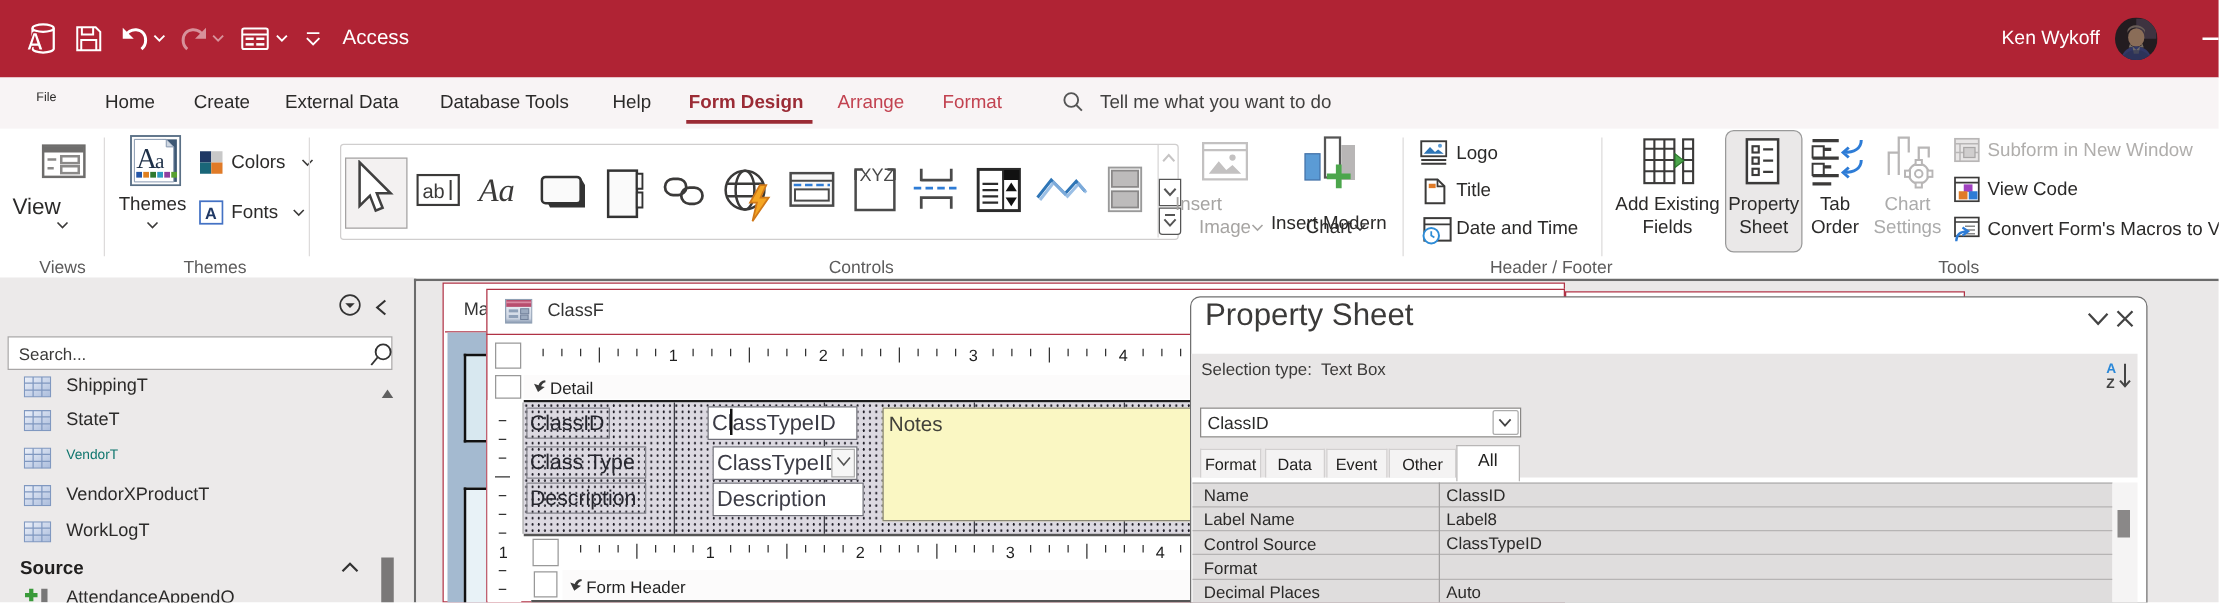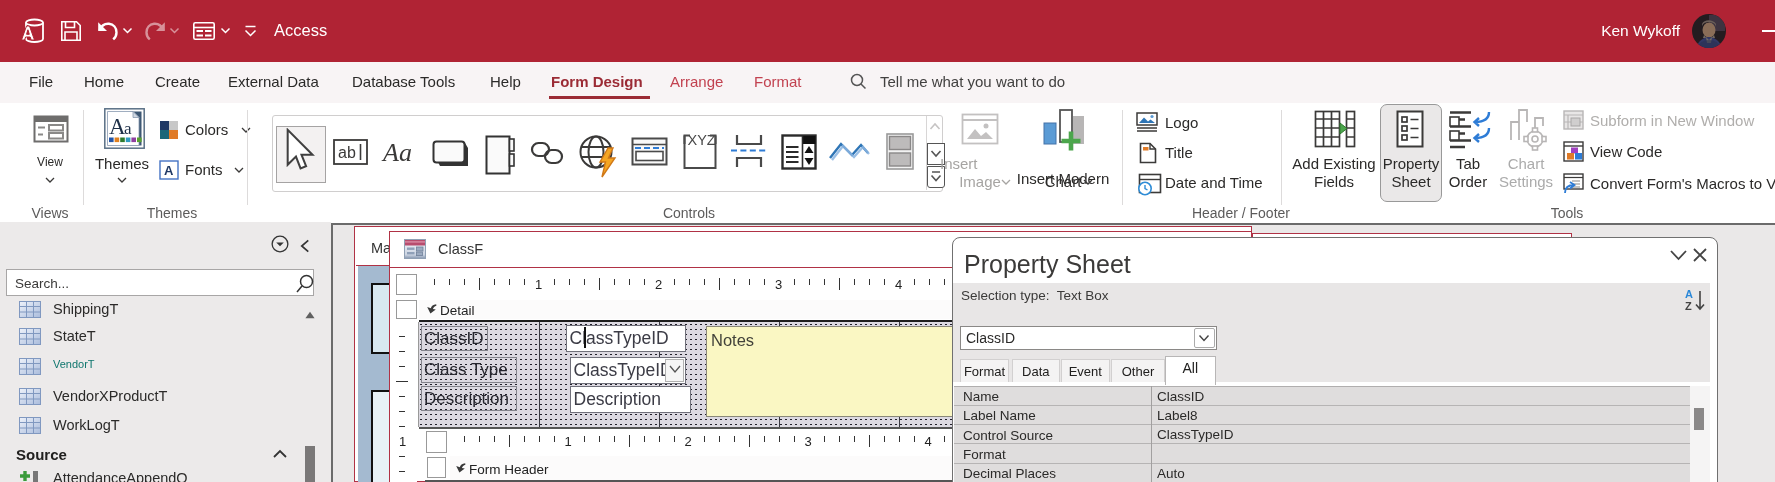--- a/index.html
+++ b/index.html
@@ -69,21 +69,21 @@
 <ellipse cx="17" cy="16" rx="6.5" ry="7.5" fill="#8a6d58"></ellipse>
 <path d="M10 14 C9 6 25 6 24 14 L24 10 C21 5 12 5 10 10 Z" fill="#6a5e58"></path>
 <path d="M12 21 C14 25 20 25 22 21 L23 24 L11 24 Z" fill="#776c62"></path>
 <path d="M5 34 C5 27 12 23 17 23 C22 23 29 27 29 34 Z" fill="#323866"></path>
 <path d="M14 23 L17 26 L20 23 L19 29 L15 29 Z" fill="#6e6a68"></path>
 <ellipse cx="17" cy="34" rx="11" ry="8" fill="#2a3050" opacity="0.6"></ellipse>
 </g>
 </svg>
 <div class="ab" style="left:1762px;top:30px;width:13px;height:2px;background:#fff;"></div>
 <div class="ab" style="left:0;top:62px;width:1775px;height:41px;background:#f8f4f5;"></div>
-<div class="ab" style="left:29px;top:73px;font-size:15px;color:#2b2a29;white-space:nowrap;">File</div>
+<div class="ab" style="left:29px;top:73px;font-size:10px;color:#2b2a29;white-space:nowrap;">File</div>
 <div class="ab" style="left:84px;top:73px;font-size:15px;color:#2b2a29;white-space:nowrap;">Home</div>
 <div class="ab" style="left:155px;top:73px;font-size:15px;color:#2b2a29;white-space:nowrap;">Create</div>
 <div class="ab" style="left:228px;top:73px;font-size:15px;color:#2b2a29;white-space:nowrap;">External Data</div>
 <div class="ab" style="left:352px;top:73px;font-size:15px;color:#2b2a29;white-space:nowrap;">Database Tools</div>
 <div class="ab" style="left:490px;top:73px;font-size:15px;color:#2b2a29;white-space:nowrap;">Help</div>
 <div class="ab" style="left:551px;top:73px;font-size:15px;color:#9b2b35;font-weight:bold;white-space:nowrap;">Form Design</div>
 <div class="ab" style="left:670px;top:73px;font-size:15px;color:#c24250;white-space:nowrap;">Arrange</div>
 <div class="ab" style="left:754px;top:73px;font-size:15px;color:#c24250;white-space:nowrap;">Format</div>
 <div class="ab" style="left:549px;top:96px;width:101px;height:3px;background:#9b2b35;"></div>
 <svg class="ab" style="left:849px;top:72px;" width="18" height="18" viewBox="0 0 18 18">
@@ -96,21 +96,21 @@
 <div class="ab" style="left:331px;top:223px;width:2px;height:259px;background:#6b6b6b;"></div>
 <svg class="ab" style="left:33px;top:115px;" width="36" height="28" viewBox="0 0 36 28">
 <rect x="1.5" y="1.5" width="33" height="25" fill="#fff" stroke="#6e6d6c" stroke-width="2"></rect>
 <rect x="2" y="2" width="32" height="5" fill="#6e6d6c"></rect>
 <g stroke="#8a8988" fill="none" stroke-width="2">
 <path d="M5 12.5 H12 M5 19.5 H10"></path>
 <rect x="16" y="10" width="14" height="5.5"></rect>
 <rect x="16" y="18" width="14" height="5.5"></rect>
 </g>
 </svg>
-<div class="ab" style="left:10px;top:155px;width:80px;text-align:center;font-size:12px;color:#2b2a29;">View</div>
+<div class="ab" style="left:10px;top:155px;width:80px;font-size:18px;color:#2b2a29;">View</div>
 <svg class="ab" style="left:45px;top:177px;" width="10" height="7" viewBox="0 0 10 7">
 <path d="M1 1 L5 5 L9 1" stroke="#3b3a39" fill="none" stroke-width="1.3"></path>
     </svg>
 <div class="ab" style="left:-40px;top:205px;width:180px;text-align:center;font-size:14px;color:#5c5b5b;">Views</div>
 <div class="ab" style="left:83px;top:110px;width:1px;height:95px;background:#dddbdb;"></div>
 <svg class="ab" style="left:104px;top:107.5px;" width="41" height="41" viewBox="0 0 41 41">
 <rect x="0.8" y="0.8" width="39.4" height="39.4" fill="#fdfdfd" stroke="#5a7086" stroke-width="1.5"></rect>
 <rect x="26" y="3.5" width="11.5" height="34" fill="#3e5874"></rect>
 <path d="M3.5 3.5 H29 L35 9.5 V37.5 H3.5 Z" fill="#fff" stroke="#8899b0" stroke-width="0.8"></path>
 <path d="M29 3.5 L29 9.5 L35 9.5 Z" fill="#d0d8e2" stroke="#8899b0" stroke-width="0.8"></path>
@@ -616,21 +616,21 @@
     <div class="ab" style="left:1243.5px;top:436px;width:1px;height:6px;background:#333;"></div>
 <div class="ab" style="left:427px;top:456.5px;width:19px;height:21.5px;background:#fff;border:1px solid #999;"></div>
 <div class="ab" style="left:450px;top:456px;width:802px;height:24px;background:#fcfbfb;"></div>
 <svg class="ab" style="left:454.5px;top:462px;" width="11" height="11" viewBox="0 0 11 11">
 <path d="M10.2 1.2 C7 1.6 5.4 3 4.8 5.2 L1.2 3.9 L4.4 10.6 L9.8 6.6 L6.9 6 C7.4 4.3 8.5 3.2 10.4 2.7 Z" fill="#3a3a3a"></path>
 </svg>
 <div class="ab" style="left:469px;top:462px;font-size:13.5px;color:#222;">Form Header</div>
 <div class="ab" style="left:425px;top:480px;width:827px;height:1.5px;background:#555;"></div>
 <div class="ab" style="left:425px;top:481.5px;width:827px;height:0.5px;background:#d6d2dd;"></div>
 <div class="ab" style="left:951.5px;top:236.5px;width:766px;height:246px;background:#fff;border:1.2px solid #707070;border-radius:8px 8px 0 0;"></div>
-<div class="ab" style="left:964px;top:250px;font-size:25px;color:#3b3a39;">Property Sheet</div>
+<div class="ab" style="left:964px;top:238px;font-size:25px;color:#3b3a39;">Property Sheet</div>
 <svg class="ab" style="left:1669px;top:249px;" width="19" height="13" viewBox="0 0 19 13">
 <path d="M2 2 L9.5 10 L17 2" stroke="#444" fill="none" stroke-width="1.8"></path>
     </svg>
 <svg class="ab" style="left:1692px;top:247px;" width="16" height="16" viewBox="0 0 16 16">
 <path d="M2 2 L14 14 M14 2 L2 14" stroke="#444" stroke-width="1.8"></path>
     </svg>
 <div class="ab" style="left:953px;top:282.5px;width:757px;height:99px;background:#e8e6e6;"></div>
 <div class="ab" style="left:961px;top:288px;font-size:13.5px;color:#3b3a39;">Selection type:&nbsp; Text Box</div>
 <svg class="ab" style="left:1682px;top:288px;" width="26" height="25" viewBox="0 0 26 25">
 <text x="3" y="10" font-size="11" font-weight="bold" fill="#2b88d8" font-family="Liberation Sans">A</text>

